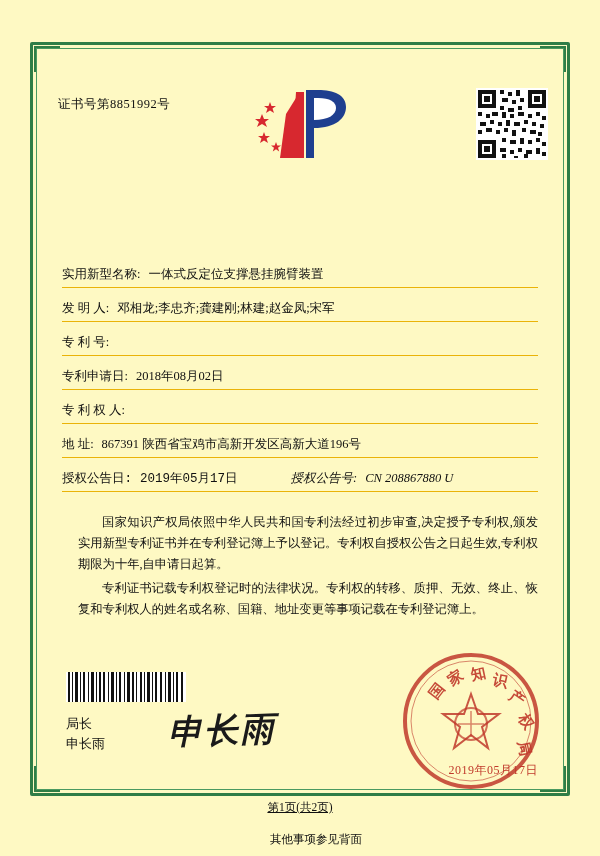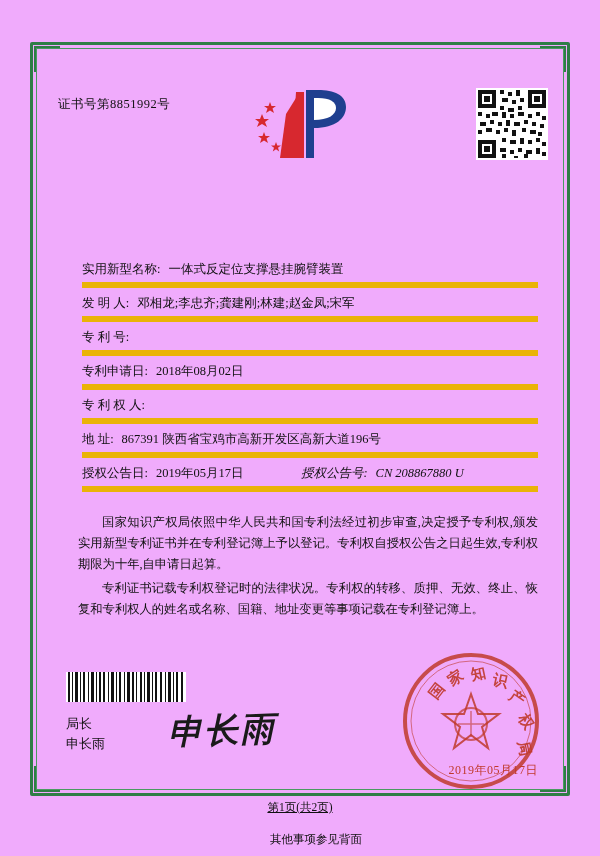--- a/index.html
+++ b/index.html
@@ -5,21 +5,21 @@
   * { box-sizing: border-box; }
   html, body {
     margin: 0; padding: 0;
     width: 600px; height: 856px;
     background: #ffffff;
     font-family: "Liberation Serif", serif;
   }
   .page {
     position: relative;
     width: 600px; height: 856px;
-    background: #f0abfc;
+    background: #fef9c3;
     overflow: hidden;
   }
   
   .border-outer {
     position: absolute;
     left: 30px; top: 42px; right: 30px; bottom: 60px;
     border: 3px solid #2f7d46;
     border-radius: 2px;
   }
   .border-inner {
@@ -72,39 +72,38 @@
   .fields {
     position: absolute;
     left: 62px; right: 62px; top: 258px;
   }
   .field {
     display: flex;
     align-items: flex-end;
     font-size: 12.5px;
     color: #111;
     height: 30px;
-    border-bottom: 6px solid #eab308;
+    border-bottom: 1px solid #eab308;
     margin-bottom: 4px;
-    margin-left: 20px;
   }
   .field:last-child { margin-bottom: 0; }
   .f-label {
     white-space: nowrap;
     padding-bottom: 4px;
     flex: 0 0 auto;
   }
   .f-value {
     padding-bottom: 4px;
     padding-left: 8px;
     flex: 1 1 auto;
     white-space: nowrap;
     overflow: hidden;
   }
   .field.dual { }
-  .dual-left { display: flex; align-items: flex-end; width: 48%; }
+  .dual-left { display: flex; align-items: flex-end; width: 48%; font-family: Liberation Mono, monospace; }
   .dual-right { display: flex; align-items: center; width: 52%; font-style: italic; }
 
   
   .paras {
     position: absolute;
     left: 62px; right: 62px; top: 512px;
     font-size: 12.3px;
     line-height: 21px;
     color: #111;
     text-align: justify;

